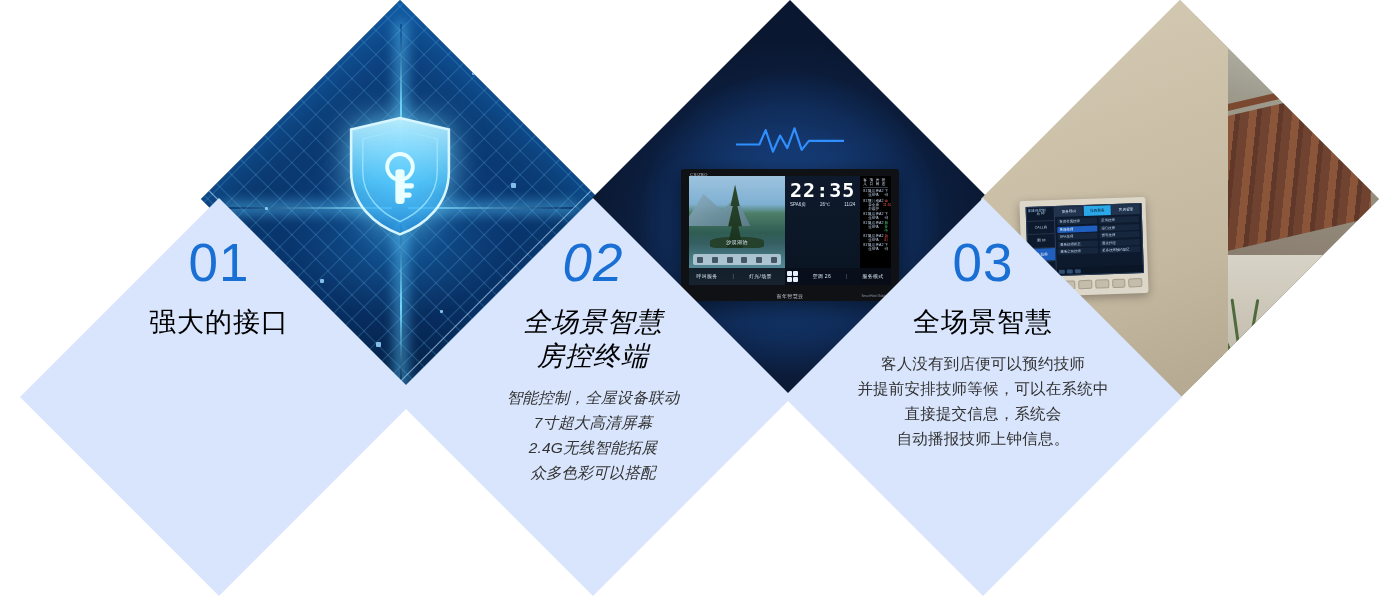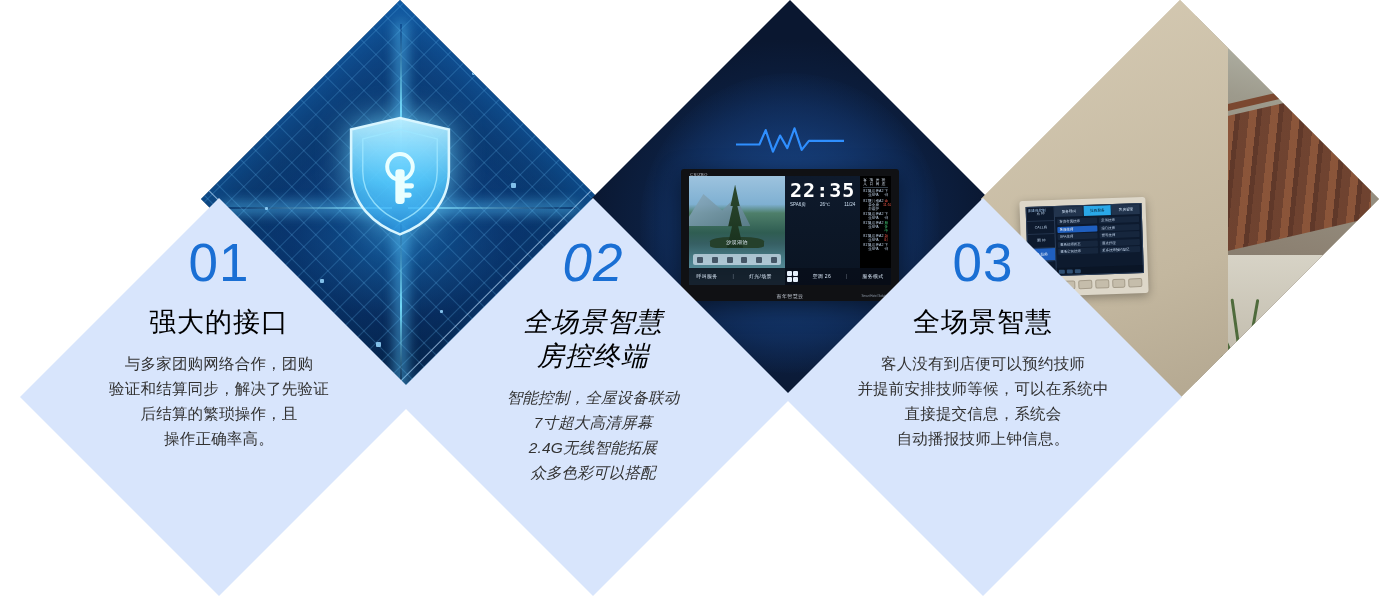--- a/index.html
+++ b/index.html
@@ -725,24 +725,20 @@
           <i></i>
         </div>
       </div>
     </div>
   </div>
 
   <div class="diamond text-diamond t1">
     <div class="text-inner">
       <div class="panel-number">01</div>
       <div class="panel-title">强大的接口</div>
-      <div class="panel-body">与多家团购网络合作，团购
-验证和结算同步，解决了先验证
-后结算的繁琐操作，且
-操作正确率高。</div>
     </div>
   </div>
 
   <div class="diamond text-diamond t2">
     <div class="text-inner">
       <div class="panel-number">02</div>
       <div class="panel-title">全场景智慧
 房控终端</div>
       <div class="panel-body">智能控制，全屋设备联动
 7寸超大高清屏幕

